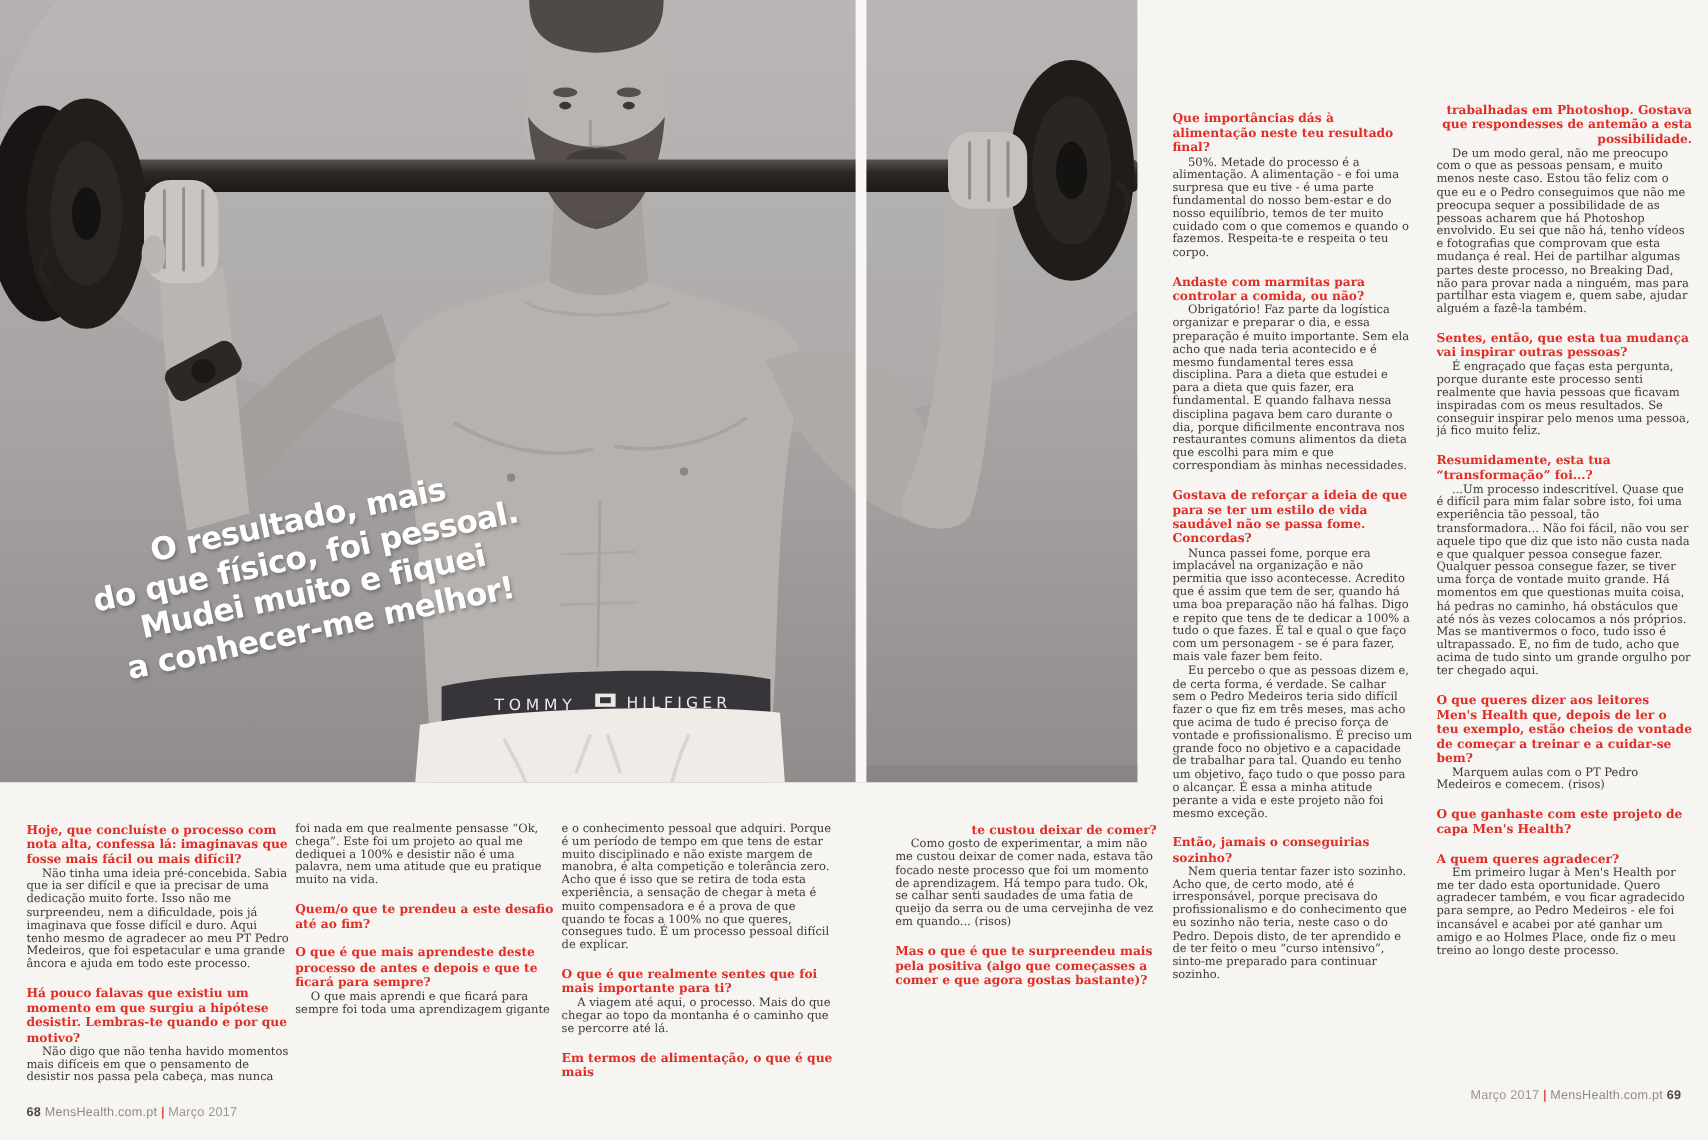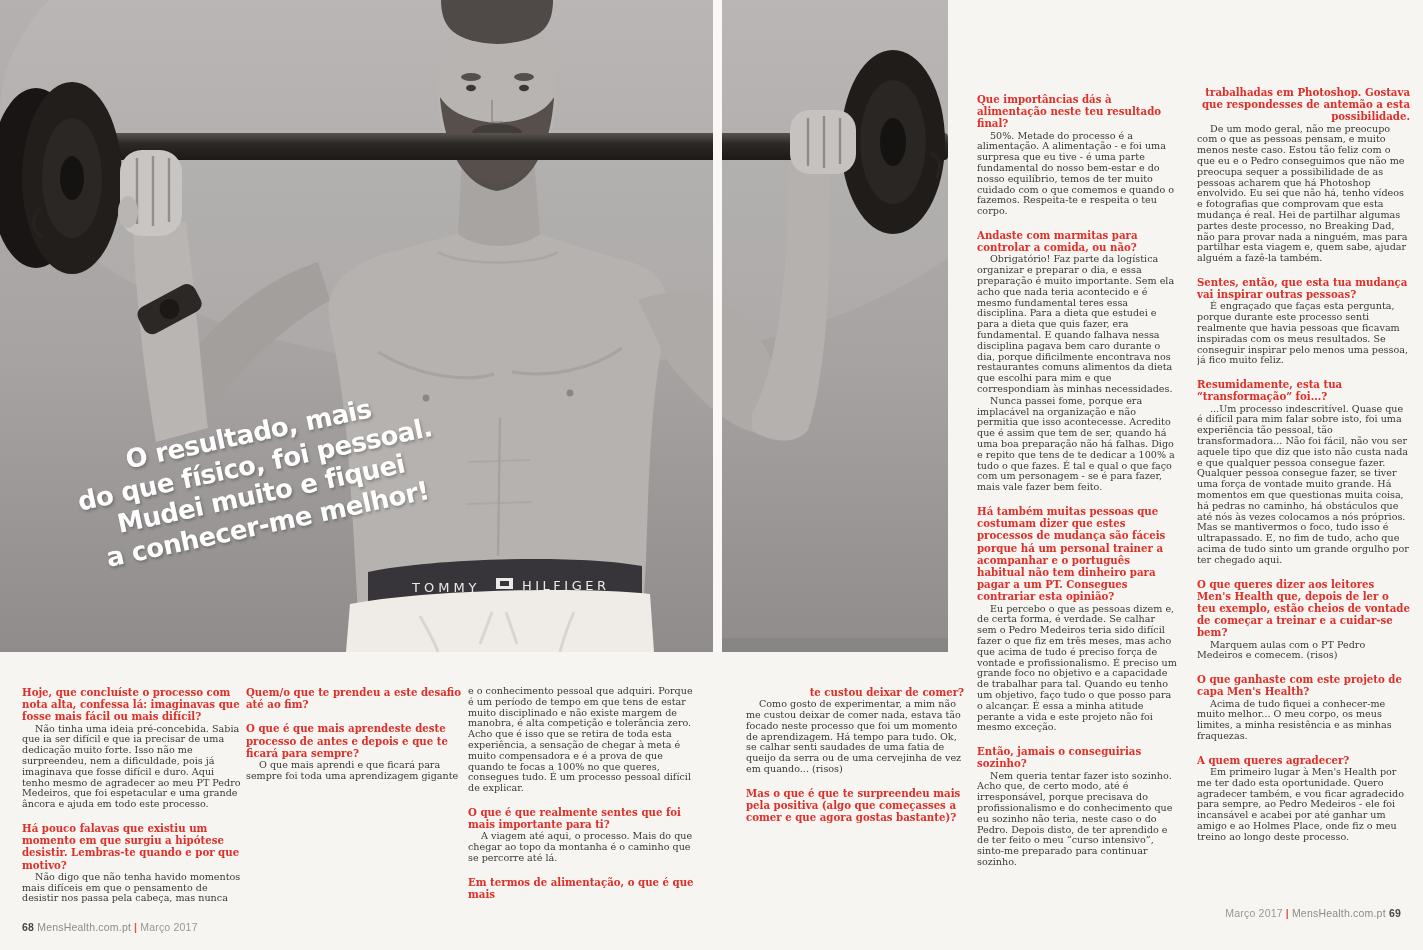--- a/index.html
+++ b/index.html
@@ -145,57 +145,57 @@
   </div>
 </div>
 
 <div class="col col-l1">
     <p class="q">Hoje, que concluíste o processo com nota alta, confessa lá: imaginavas que fosse mais fácil ou mais difícil?</p>
     <p class="a">Não tinha uma ideia pré-concebida. Sabia que ia ser difícil e que ia precisar de uma dedicação muito forte. Isso não me surpreendeu, nem a dificuldade, pois já imaginava que fosse difícil e duro. Aqui tenho mesmo de agradecer ao meu PT Pedro Medeiros, que foi espetacular e uma grande âncora e ajuda em todo este processo.</p>
     <p class="q">Há pouco falavas que existiu um momento em que surgiu a hipótese desistir. Lembras-te quando e por que motivo?</p>
     <p class="a">Não digo que não tenha havido momentos mais difíceis em que o pensamento de desistir nos passa pela cabeça, mas nunca</p>
   </div>
 <div class="col col-l2">
+    <p class="a-cont">foi nada em que realmente pensasse “Ok, chega”. Este foi um projeto ao qual me dediquei a 100% e desistir não é uma palavra, nem uma atitude que eu pratique muito na vida.</p>
     <p class="q">Quem/o que te prendeu a este desafio até ao fim?</p>
     <p class="q">O que é que mais aprendeste deste processo de antes e depois e que te ficará para sempre?</p>
     <p class="a">O que mais aprendi e que ficará para sempre foi toda uma aprendizagem gigante</p>
   </div>
 <div class="col col-l3">
     <p class="a-cont">e o conhecimento pessoal que adquiri. Porque é um período de tempo em que tens de estar muito disciplinado e não existe margem de manobra, é alta competição e tolerância zero. Acho que é isso que se retira de toda esta experiência, a sensação de chegar à meta é muito compensadora e é a prova de que quando te focas a 100% no que queres, consegues tudo. É um processo pessoal difícil de explicar.</p>
     <p class="q">O que é que realmente sentes que foi mais importante para ti?</p>
     <p class="a">A viagem até aqui, o processo. Mais do que chegar ao topo da montanha é o caminho que se percorre até lá.</p>
     <p class="q">Em termos de alimentação, o que é que mais</p>
   </div>
 <div class="col col-rA">
     <p class="q-cont">te custou deixar de comer?</p>
     <p class="a">Como gosto de experimentar, a mim não me custou deixar de comer nada, estava tão focado neste processo que foi um momento de aprendizagem. Há tempo para tudo. Ok, se calhar senti saudades de uma fatia de queijo da serra ou de uma cervejinha de vez em quando... (risos)</p>
     <p class="q">Mas o que é que te surpreendeu mais pela positiva (algo que começasses a comer e que agora gostas bastante)?</p>
   </div>
 <div class="col col-rB">
     <p class="q">Que importâncias dás à alimentação neste teu resultado final?</p>
     <p class="a">50%. Metade do processo é a alimentação. A alimentação - e foi uma surpresa que eu tive - é uma parte fundamental do nosso bem-estar e do nosso equilíbrio, temos de ter muito cuidado com o que comemos e quando o fazemos. Respeita-te e respeita o teu corpo.</p>
     <p class="q">Andaste com marmitas para controlar a comida, ou não?</p>
     <p class="a">Obrigatório! Faz parte da logística organizar e preparar o dia, e essa preparação é muito importante. Sem ela acho que nada teria acontecido e é mesmo fundamental teres essa disciplina. Para a dieta que estudei e para a dieta que quis fazer, era fundamental. E quando falhava nessa disciplina pagava bem caro durante o dia, porque dificilmente encontrava nos restaurantes comuns alimentos da dieta que escolhi para mim e que correspondiam às minhas necessidades.</p>
+    <p class="q">Gostava de reforçar a ideia de que para se ter um estilo de vida saudável não se passa fome. Concordas?</p>
     <p class="a">Nunca passei fome, porque era implacável na organização e não permitia que isso acontecesse. Acredito que é assim que tem de ser, quando há uma boa preparação não há falhas. Digo e repito que tens de te dedicar a 100% a tudo o que fazes. É tal e qual o que faço com um personagem - se é para fazer, mais vale fazer bem feito.</p>
-    <p class="q">Há também muitas pessoas que costumam dizer que estes processos de mudança são fáceis porque há um personal trainer a acompanhar e o português habitual não tem dinheiro para pagar a um PT. Consegues contrariar esta opinião?</p>
     <p class="a">Eu percebo o que as pessoas dizem e, de certa forma, é verdade. Se calhar sem o Pedro Medeiros teria sido difícil fazer o que fiz em três meses, mas acho que acima de tudo é preciso força de vontade e profissionalismo. É preciso um grande foco no objetivo e a capacidade de trabalhar para tal. Quando eu tenho um objetivo, faço tudo o que posso para o alcançar. É essa a minha atitude perante a vida e este projeto não foi mesmo exceção.</p>
     <p class="q">Então, jamais o conseguirias sozinho?</p>
     <p class="a">Nem queria tentar fazer isto sozinho. Acho que, de certo modo, até é irresponsável, porque precisava do profissionalismo e do conhecimento que eu sozinho não teria, neste caso o do Pedro. Depois disto, de ter aprendido e de ter feito o meu “curso intensivo”, sinto-me preparado para continuar sozinho.</p>
   </div>
 <div class="col col-rC">
     <p class="q-cont">trabalhadas em Photoshop. Gostava que respondesses de antemão a esta possibilidade.</p>
     <p class="a">De um modo geral, não me preocupo com o que as pessoas pensam, e muito menos neste caso. Estou tão feliz com o que eu e o Pedro conseguimos que não me preocupa sequer a possibilidade de as pessoas acharem que há Photoshop envolvido. Eu sei que não há, tenho vídeos e fotografias que comprovam que esta mudança é real. Hei de partilhar algumas partes deste processo, no Breaking Dad, não para provar nada a ninguém, mas para partilhar esta viagem e, quem sabe, ajudar alguém a fazê-la também.</p>
     <p class="q">Sentes, então, que esta tua mudança vai inspirar outras pessoas?</p>
     <p class="a">É engraçado que faças esta pergunta, porque durante este processo senti realmente que havia pessoas que ficavam inspiradas com os meus resultados. Se conseguir inspirar pelo menos uma pessoa, já fico muito feliz.</p>
     <p class="q">Resumidamente, esta tua “transformação” foi...?</p>
     <p class="a">...Um processo indescritível. Quase que é difícil para mim falar sobre isto, foi uma experiência tão pessoal, tão transformadora... Não foi fácil, não vou ser aquele tipo que diz que isto não custa nada e que qualquer pessoa consegue fazer. Qualquer pessoa consegue fazer, se tiver uma força de vontade muito grande. Há momentos em que questionas muita coisa, há pedras no caminho, há obstáculos que até nós às vezes colocamos a nós próprios. Mas se mantivermos o foco, tudo isso é ultrapassado. E, no fim de tudo, acho que acima de tudo sinto um grande orgulho por ter chegado aqui.</p>
     <p class="q">O que queres dizer aos leitores Men's Health que, depois de ler o teu exemplo, estão cheios de vontade de começar a treinar e a cuidar-se bem?</p>
     <p class="a">Marquem aulas com o PT Pedro Medeiros e comecem. (risos)</p>
     <p class="q">O que ganhaste com este projeto de capa Men's Health?</p>
-    <p class="a">Acima de tudo fiquei a conhecer-me muito melhor... O meu corpo, os meus limites, a minha resistência e as minhas fraquezas.</p>
     <p class="q">A quem queres agradecer?</p>
     <p class="a">Em primeiro lugar à Men's Health por me ter dado esta oportunidade. Quero agradecer também, e vou ficar agradecido para sempre, ao Pedro Medeiros - ele foi incansável e acabei por até ganhar um amigo e ao Holmes Place, onde fiz o meu treino ao longo deste processo.</p>
   </div>
 
 <div class="footer footer-left">
   <span class="pageno">68</span>
   <span class="site">MensHealth.com.pt</span><span class="sep">|</span><span>Março 2017</span>
 </div>
 <div class="footer footer-right">
   <span>Março 2017</span><span class="sep">|</span><span class="site">MensHealth.com.pt</span>

